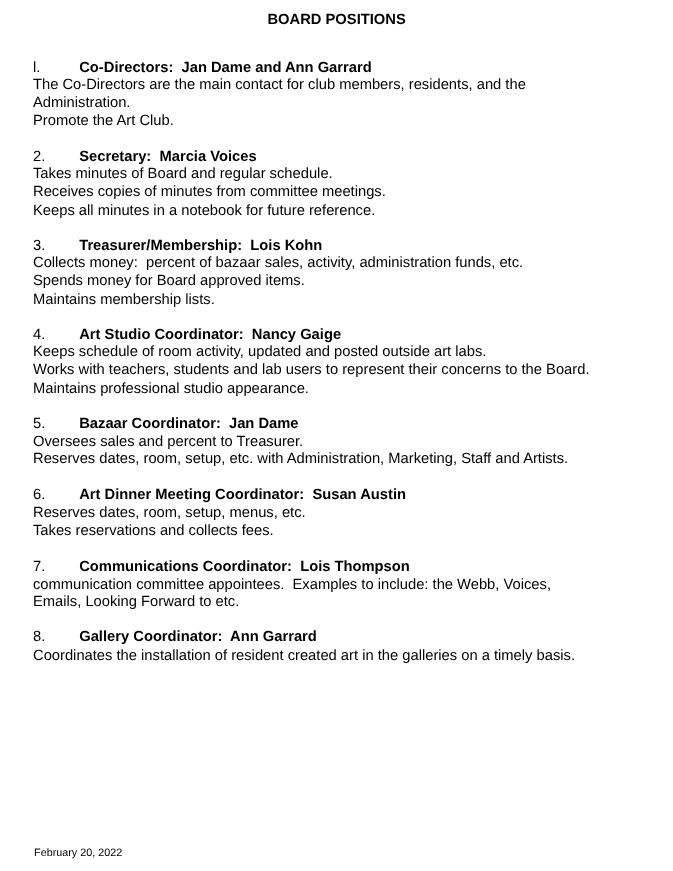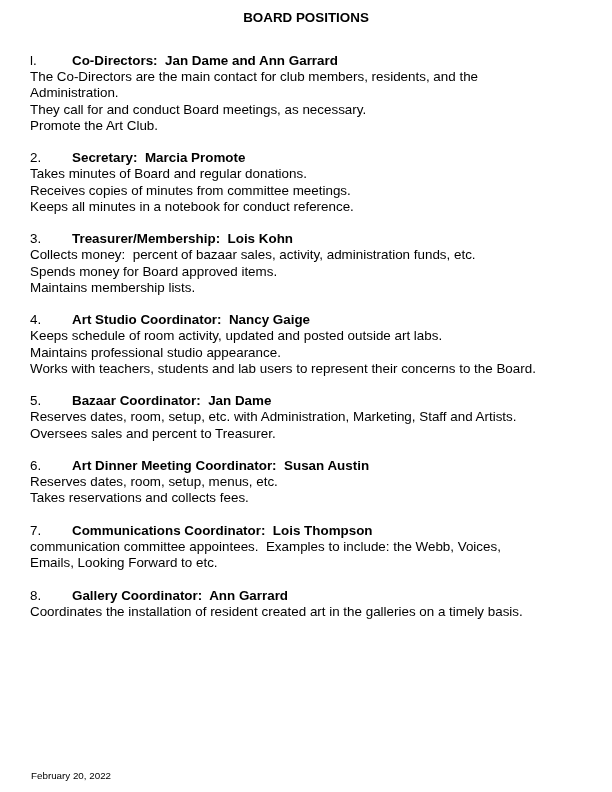--- a/index.html
+++ b/index.html
@@ -65,61 +65,60 @@
 
     <div class="doc-title">BOARD POSITIONS</div>
 
     <div class="section">
       <div class="sec-head">
         <span class="sec-num">l.</span>
         <span class="sec-title">Co-Directors:  Jan Dame and Ann Garrard</span>
       </div>
       <div class="line">The Co-Directors are the main contact for club members, residents, and the</div>
       <div class="line">Administration.</div>
-      <div class="line">They call for and conduct Board meetings, as necessary.</div>
       <div class="line">Promote the Art Club.</div>
     </div>
 
     <div class="section">
       <div class="sec-head">
         <span class="sec-num">2.</span>
-        <span class="sec-title">Secretary:  Marcia Promote</span>
+        <span class="sec-title">Secretary:  Marcia Voices</span>
       </div>
-      <div class="line">Takes minutes of Board and regular donations.</div>
+      <div class="line">Takes minutes of Board and regular schedule.</div>
       <div class="line">Receives copies of minutes from committee meetings.</div>
-      <div class="line">Keeps all minutes in a notebook for conduct reference.</div>
+      <div class="line">Keeps all minutes in a notebook for future reference.</div>
     </div>
 
     <div class="section">
       <div class="sec-head">
         <span class="sec-num">3.</span>
         <span class="sec-title">Treasurer/Membership:  Lois Kohn</span>
       </div>
       <div class="line">Collects money:  percent of bazaar sales, activity, administration funds, etc.</div>
       <div class="line">Spends money for Board approved items.</div>
       <div class="line">Maintains membership lists.</div>
     </div>
 
     <div class="section">
       <div class="sec-head">
         <span class="sec-num">4.</span>
         <span class="sec-title">Art Studio Coordinator:  Nancy Gaige</span>
       </div>
       <div class="line">Keeps schedule of room activity, updated and posted outside art labs.</div>
+      <div class="line">Works with teachers, students and lab users to represent their concerns to the Board.</div>
       <div class="line">Maintains professional studio appearance.</div>
-      <div class="line">Works with teachers, students and lab users to represent their concerns to the Board.</div>
     </div>
 
     <div class="section">
       <div class="sec-head">
         <span class="sec-num">5.</span>
         <span class="sec-title">Bazaar Coordinator:  Jan Dame</span>
       </div>
+      <div class="line">Oversees sales and percent to Treasurer.</div>
       <div class="line">Reserves dates, room, setup, etc. with Administration, Marketing, Staff and Artists.</div>
-      <div class="line">Oversees sales and percent to Treasurer.</div>
     </div>
 
     <div class="section">
       <div class="sec-head">
         <span class="sec-num">6.</span>
         <span class="sec-title">Art Dinner Meeting Coordinator:  Susan Austin</span>
       </div>
       <div class="line">Reserves dates, room, setup, menus, etc.</div>
       <div class="line">Takes reservations and collects fees.</div>
     </div>

